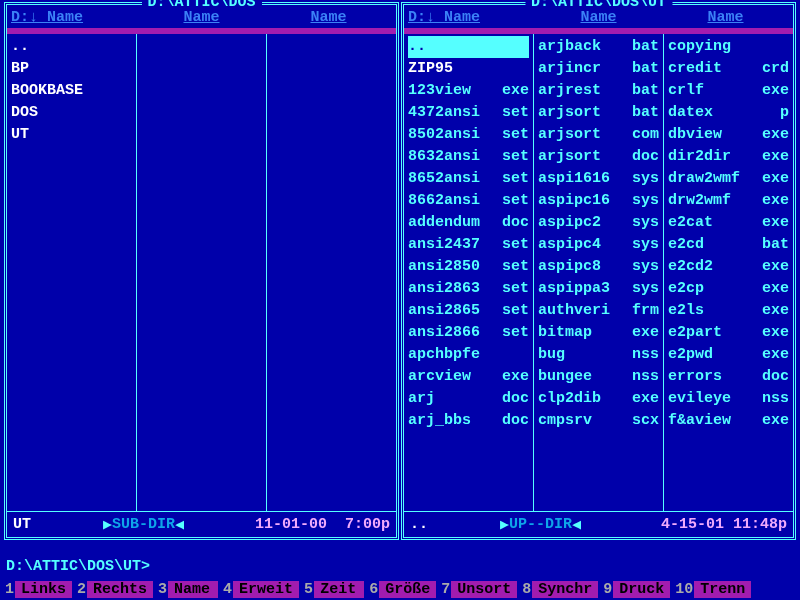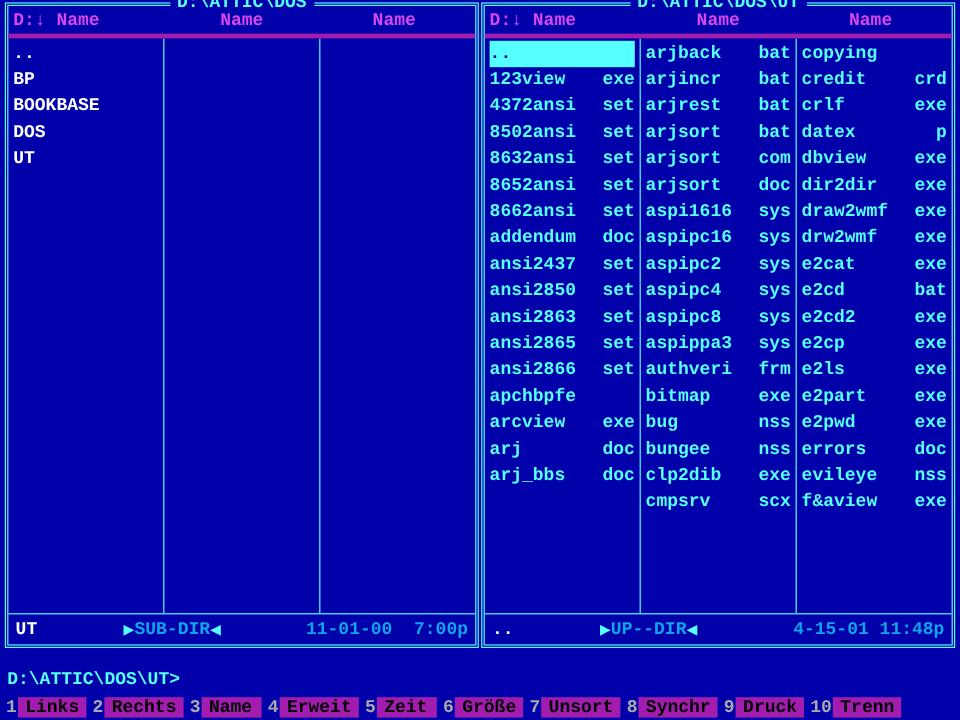--- a/index.html
+++ b/index.html
@@ -33,23 +33,24 @@
     top: -11px;
     left: 50%;
     transform: translateX(-50%);
     background: #0000aa;
     color: #55ffff;
     padding: 0 6px;
     white-space: nowrap;
   }
   .panel-header {
     display: flex;
-    color: #d946ef;
-    border-bottom: 4px solid #a21caf;
+    color: #3b82f6;
+    border-bottom: 6px solid #a21caf;
     padding: 4px 4px 2px 4px;
+    text-decoration: underline;
   }
   .hcol { flex: 1; text-align: center; }
   .hcol.first { text-align: left; }
   .panel-body {
     flex: 1;
     display: flex;
     overflow: hidden;
   }
   .filecol {
     flex: 1;
@@ -73,21 +74,21 @@
     border-top: 1px solid #55ffff;
     display: flex;
     align-items: center;
     padding: 3px 6px;
     color: #55ffff;
     white-space: pre;
   }
   .pf-name { flex: 0 0 90px; color: #ffffff; }
   .pf-tag { color: #0ea5e9; }
   .pf-arrow { color: #55ffff; }
-  .pf-date { margin-left: auto; color: #0ea5e9; text-align: right; }
+  .pf-date { margin-left: auto; color: #f0abfc; text-align: right; }
   .cmdline {
     padding: 2px 6px;
     color: #55ffff;
     height: 22px;
     margin-top: 16px;
   }
   .fkeys {
     display: flex;
     height: 24px;
     align-items: stretch;
@@ -139,20 +140,21 @@
   <div class="panel">
     <div class="panel-title">D:\ATTIC\DOS\UT</div>
     <div class="panel-header">
       <div class="hcol first"><span>D:↓ </span><span>Name</span></div>
       <div class="hcol">Name</div>
       <div class="hcol">Name</div>
     </div>
     <div class="panel-body" id="right-body">
         <div class="filecol">
           <div class="row dir sel"><span>..</span><span class="ext"></span></div>
+          <div class="row dir"><span>ZIP95</span><span class="ext"></span></div>
           <div class="row"><span>123view</span><span class="ext">exe</span></div>
           <div class="row"><span>4372ansi</span><span class="ext">set</span></div>
           <div class="row"><span>8502ansi</span><span class="ext">set</span></div>
           <div class="row"><span>8632ansi</span><span class="ext">set</span></div>
           <div class="row"><span>8652ansi</span><span class="ext">set</span></div>
           <div class="row"><span>8662ansi</span><span class="ext">set</span></div>
           <div class="row"><span>addendum</span><span class="ext">doc</span></div>
           <div class="row"><span>ansi2437</span><span class="ext">set</span></div>
           <div class="row"><span>ansi2850</span><span class="ext">set</span></div>
           <div class="row"><span>ansi2863</span><span class="ext">set</span></div>

